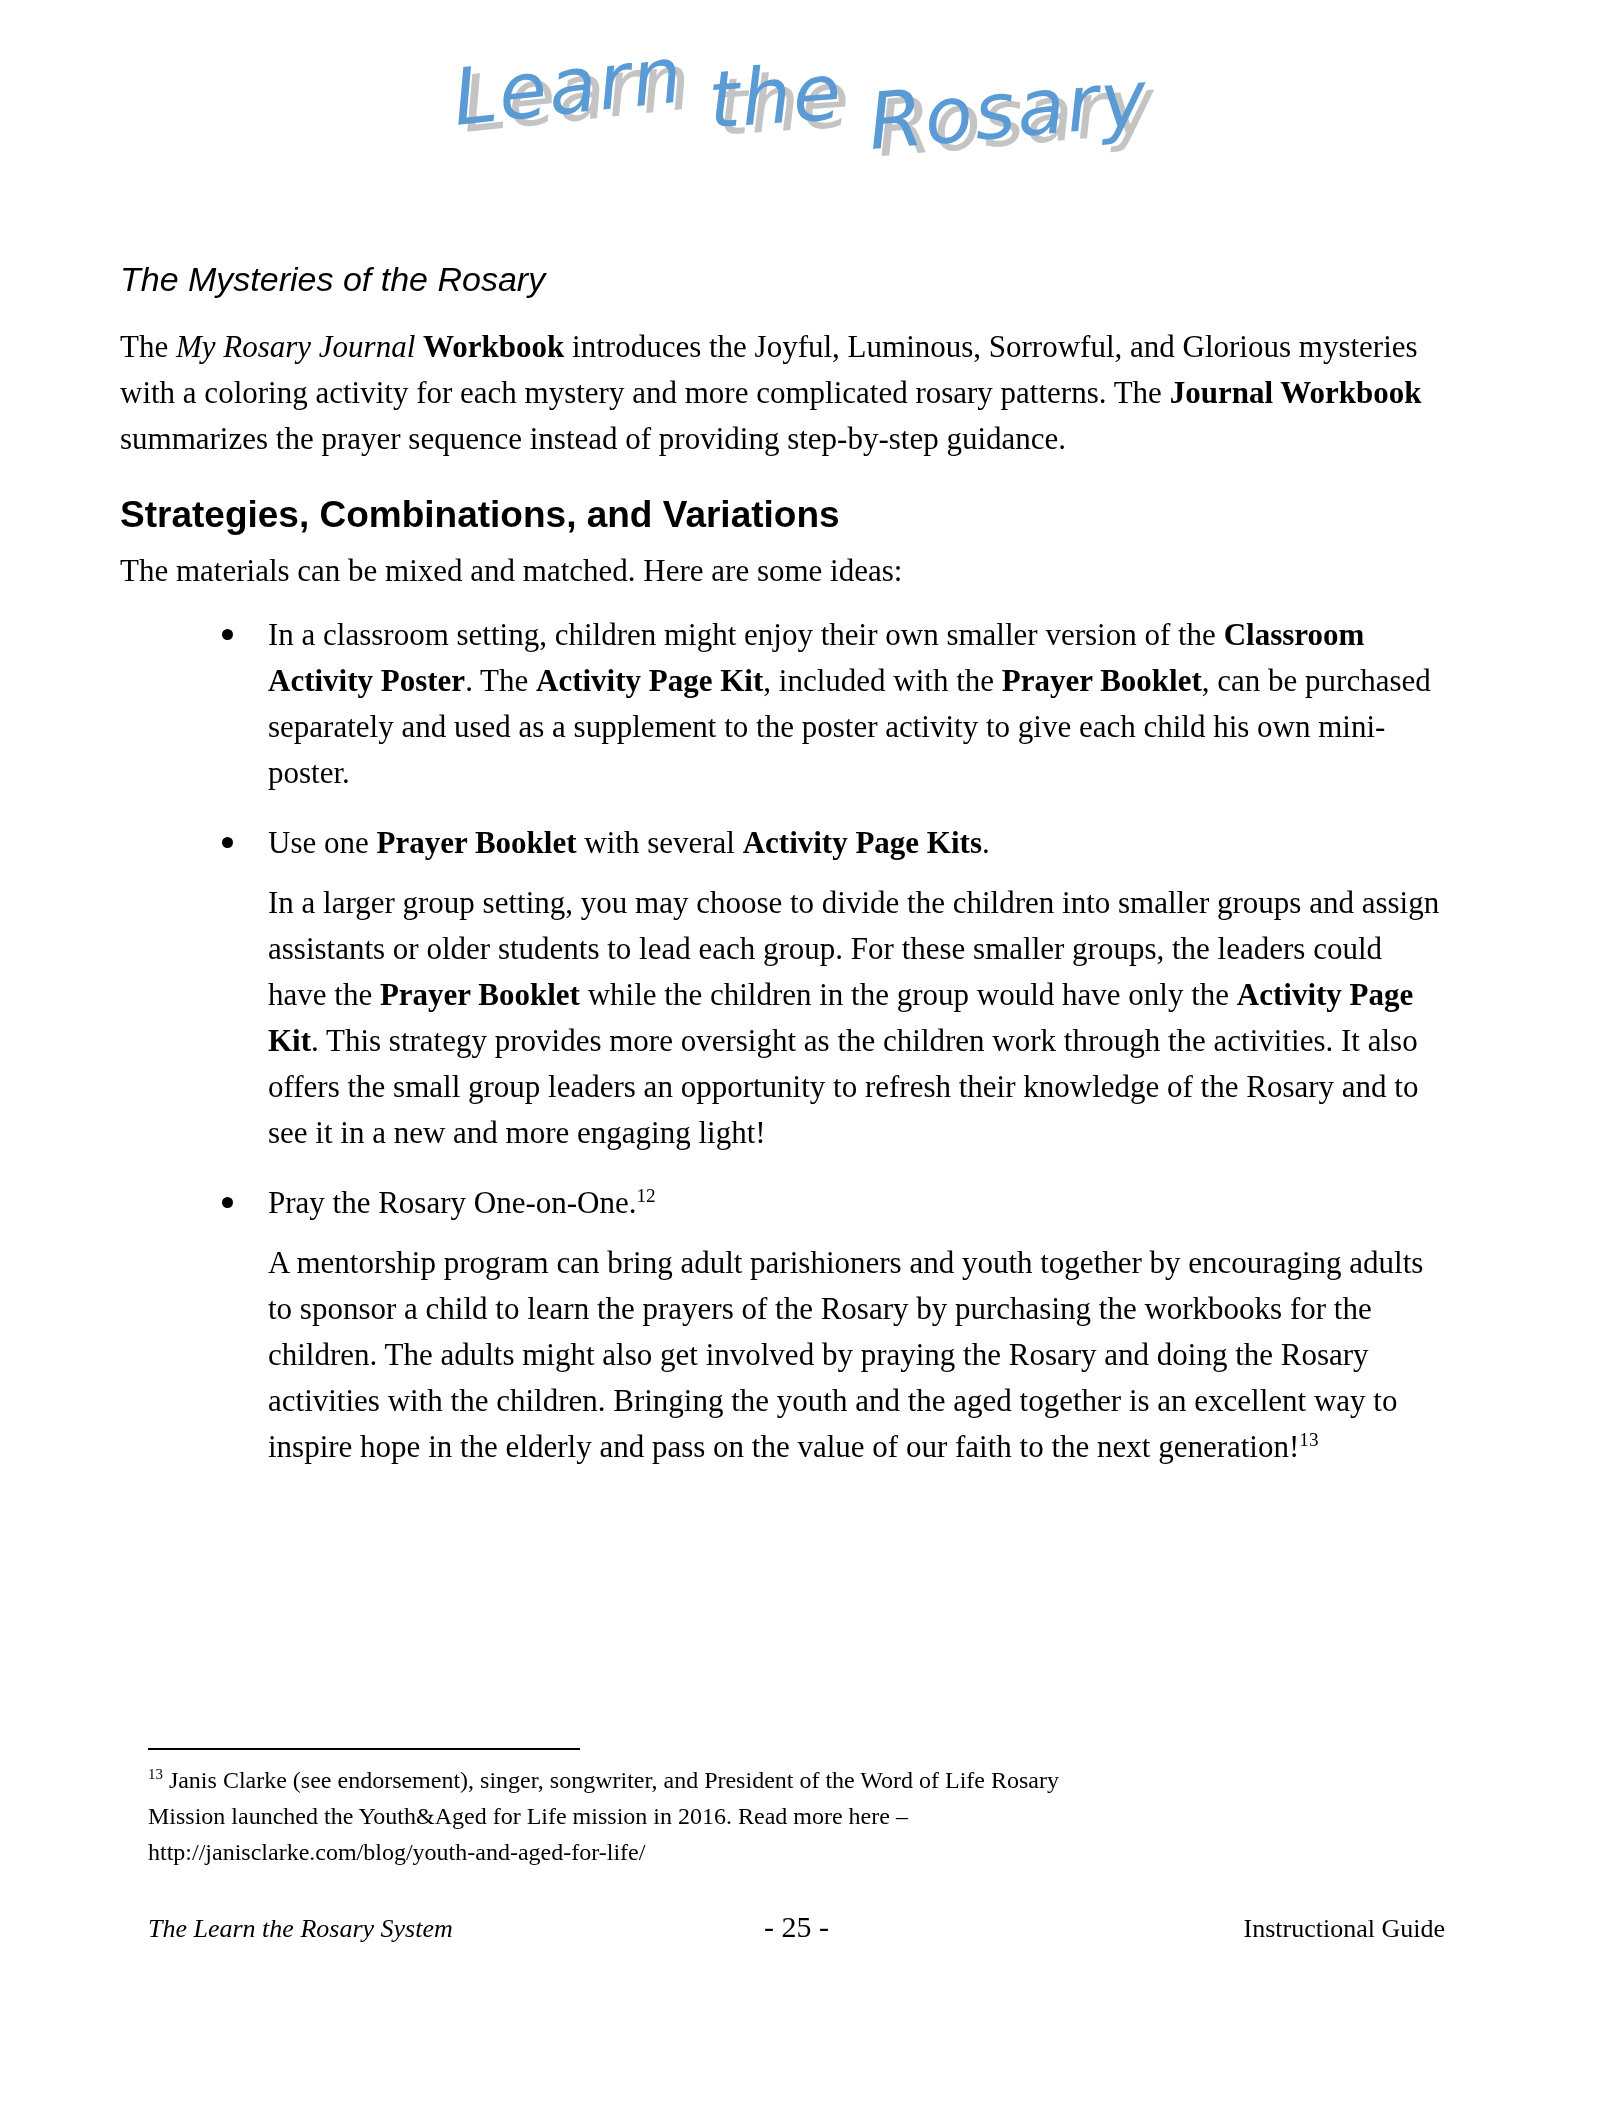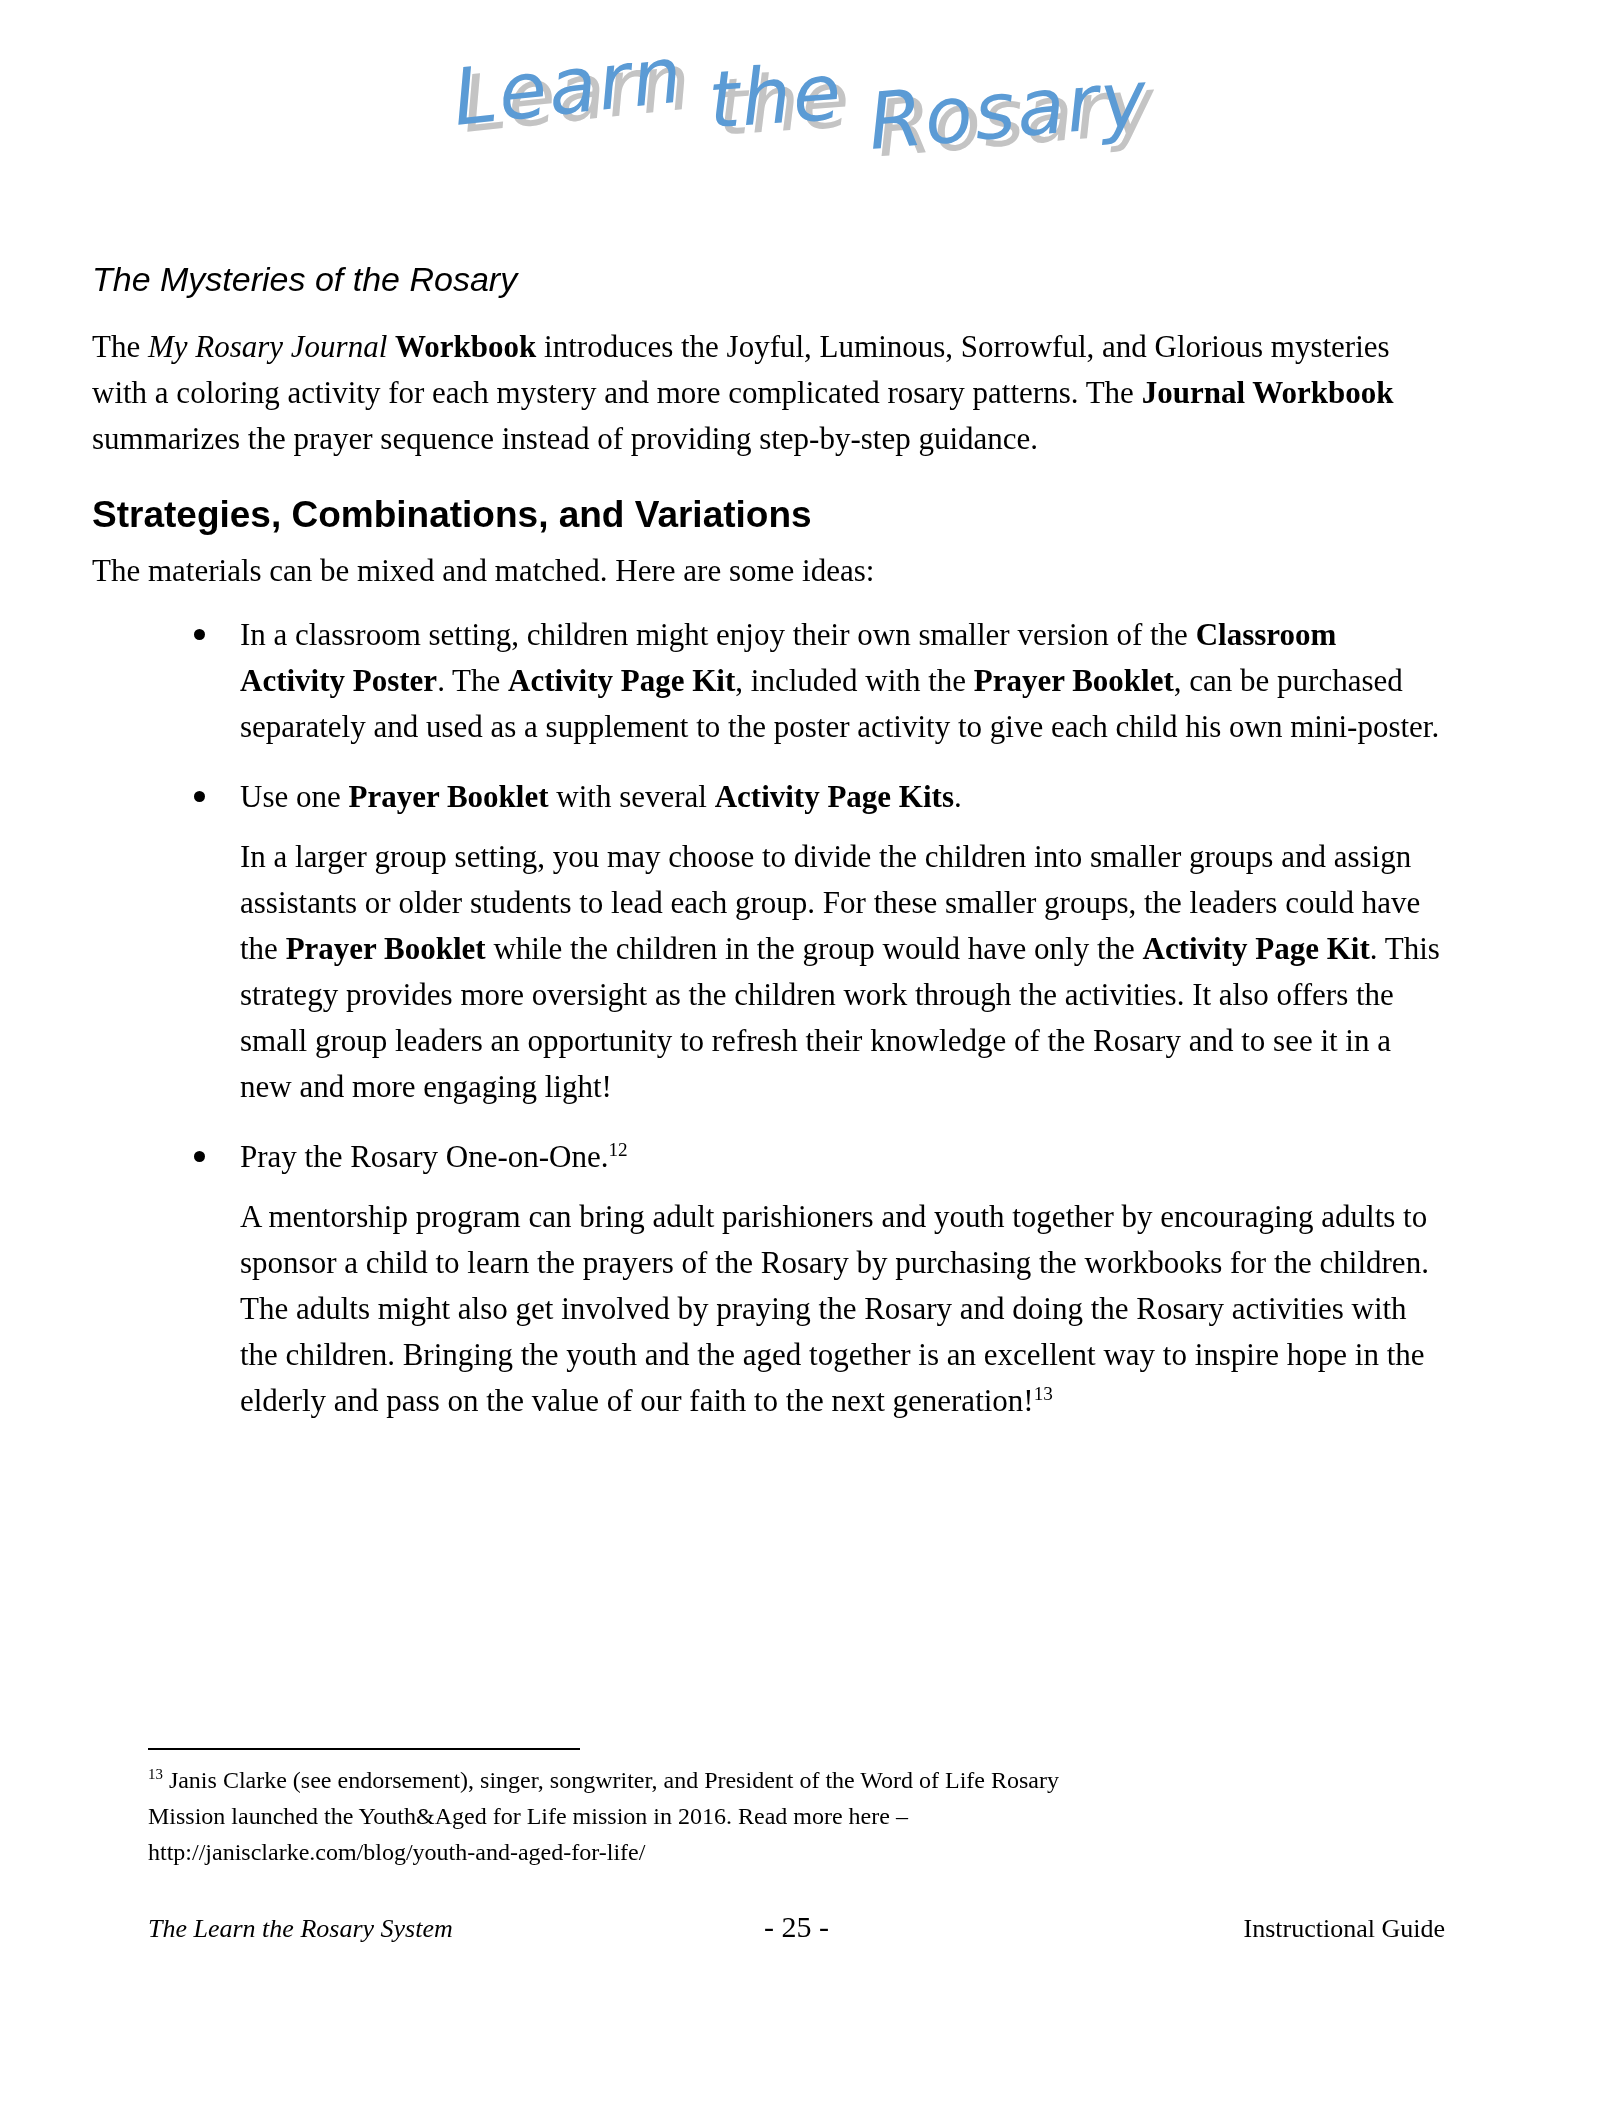--- a/index.html
+++ b/index.html
@@ -21,21 +21,21 @@
     font-size:78px;
     line-height:1.1;
     color:#5b9bd5;
     letter-spacing:2px;
     text-shadow:8px 8px 0 #c4c4c4;
   }
   .logo-w1 { transform:rotate(-6deg); }
   .logo-w2 { transform:rotate(-4deg) translateY(10px); margin:0 20px; }
   .logo-w3 { transform:rotate(-5deg) translateY(24px); }
   
-  .content { padding:0 155px 0 92px; }
+  .content { padding:0 155px 0 120px; }
   .section-heading {
     font-family:"Liberation Sans","DejaVu Sans",sans-serif;
     font-style:italic; font-weight:400;
     font-size:34px; line-height:42px;
     margin:84px 0 0;
   }
   .para { font-size:31px; line-height:46px; margin:24px 0 0; }
   .strategies-heading {
     font-family:"Liberation Sans","DejaVu Sans",sans-serif;
     font-weight:700; font-size:37px; line-height:46px;

